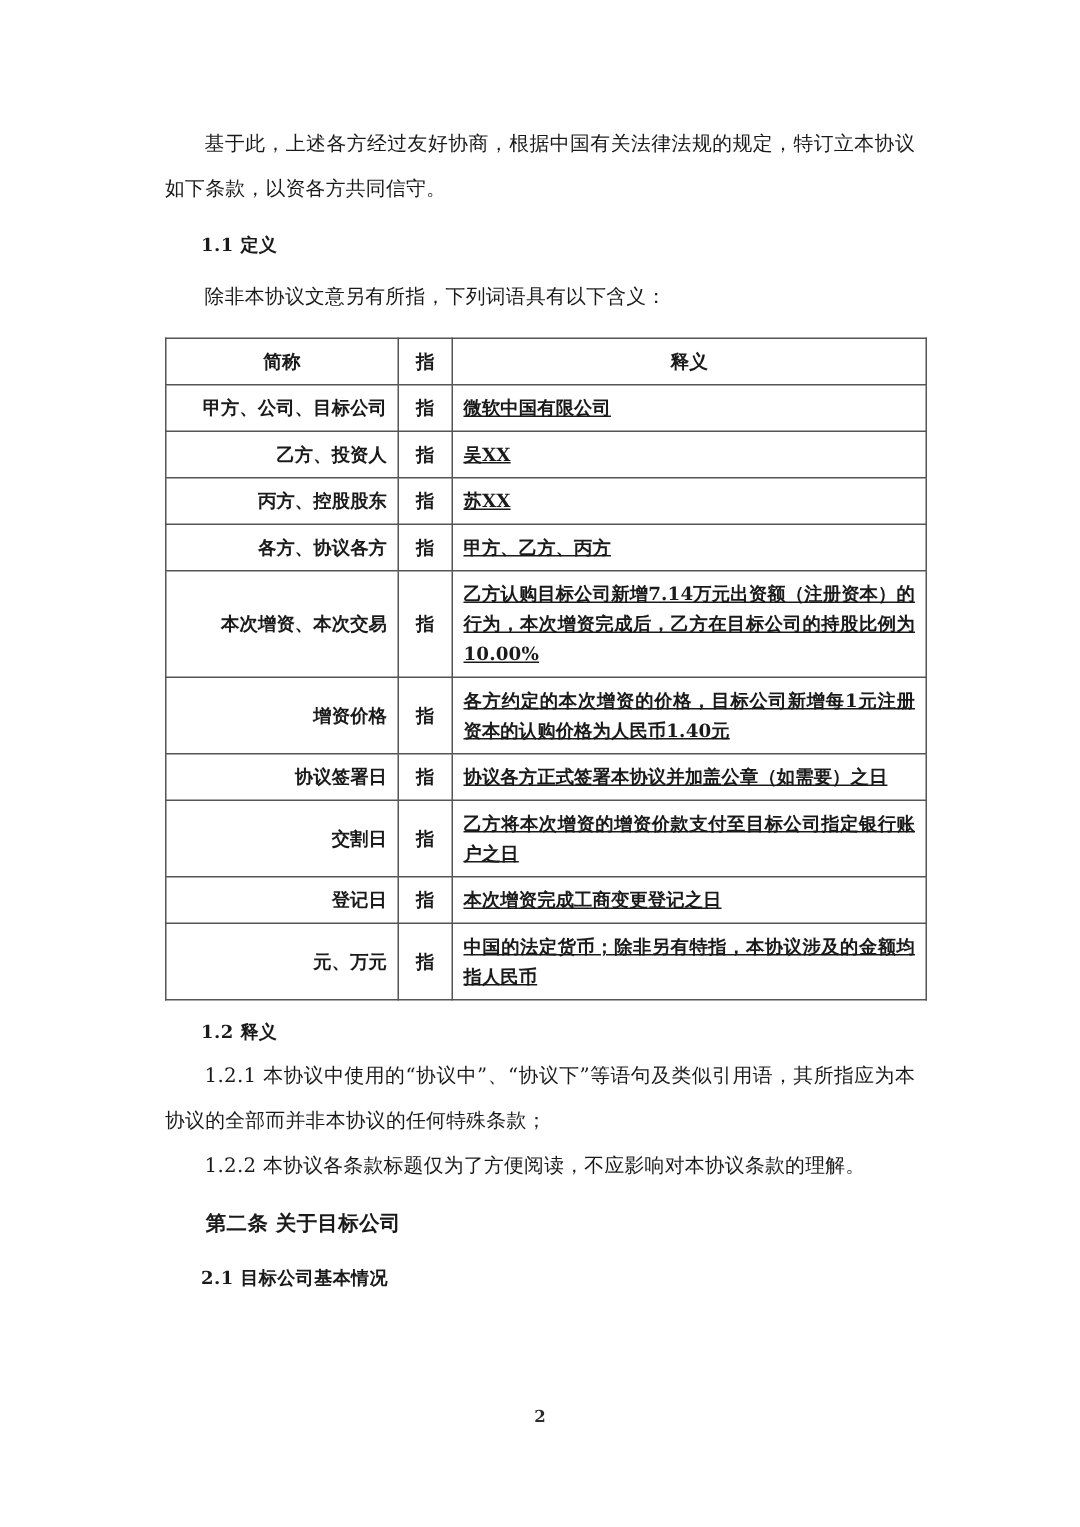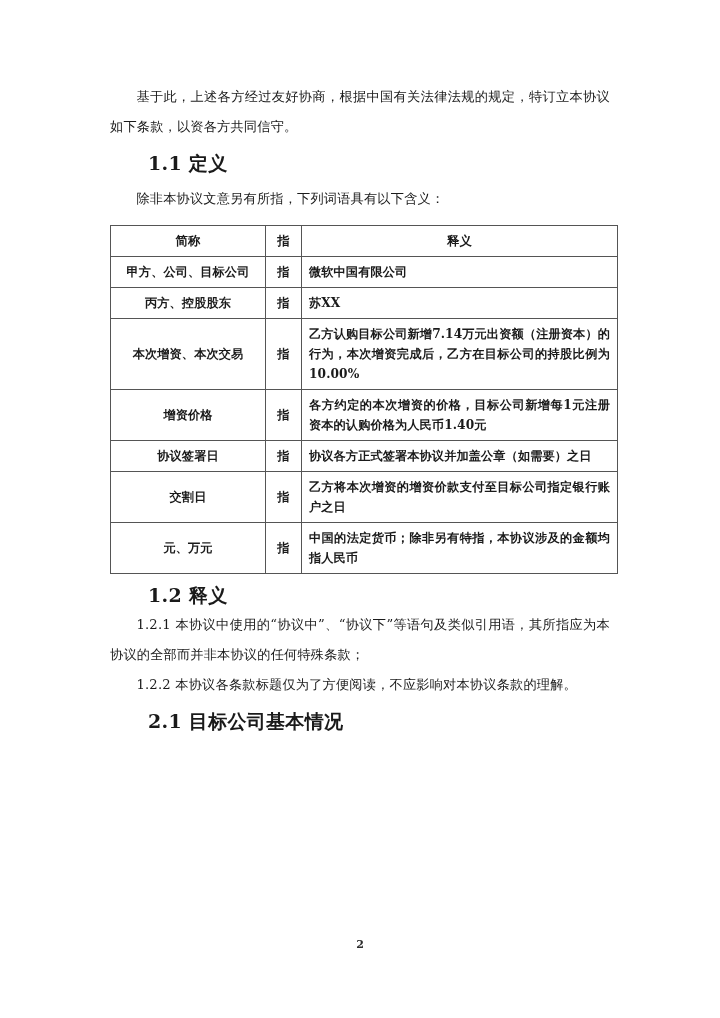--- a/index.html
+++ b/index.html
@@ -36,21 +36,21 @@
   }
   .heading-1 {
     font-size: 13.6px;
     font-weight: bold;
     line-height: 30px;
     margin: 8px 0 0 0;
     text-indent: 2em;
     letter-spacing: 0.3px;
   }
   .heading-2 {
-    font-size: 19px;
+    font-size: 12px;
     font-weight: bold;
     line-height: 30px;
     margin: 6px 0 0 0;
     text-indent: 2em;
     letter-spacing: 0.3px;
   }
   .lead-para {
     margin-top: 6px;
   }
   
@@ -72,29 +72,30 @@
   }
   .def-table .col-term  { width: 155px; }
   .def-table .col-means { width: 36px; text-align: center; }
   .def-table .col-def   { width: 316px; }
   .def-table thead th {
     text-align: center;
     font-weight: bold;
     font-size: 12.4px;
   }
   .def-table tbody td.cell-term {
-    text-align: center;
+    text-align: right;
     margin-left: 28px;
   }
   .def-table tbody td.cell-means {
     text-align: center;
   }
   .def-table tbody td.cell-def {
     text-align: justify;
     text-justify: inter-ideograph;
+    text-decoration: underline;
   }
   .sub-para {
     font-size: 13.2px;
     line-height: 30px;
     text-align: justify;
     text-justify: inter-ideograph;
     text-indent: 2em;
     margin: 0;
     letter-spacing: 0.2px;
   }
@@ -136,58 +137,74 @@
           <th class="col-def">释义</th>
         </tr>
       </thead>
       <tbody>
         <tr>
           <td class="cell-term">甲方、公司、目标公司</td>
           <td class="cell-means">指</td>
           <td class="cell-def">微软中国有限公司</td>
         </tr>
         <tr>
+          <td class="cell-term">乙方、投资人</td>
+          <td class="cell-means">指</td>
+          <td class="cell-def">吴XX</td>
+        </tr>
+        <tr>
           <td class="cell-term">丙方、控股股东</td>
           <td class="cell-means">指</td>
           <td class="cell-def">苏XX</td>
         </tr>
         <tr>
+          <td class="cell-term">各方、协议各方</td>
+          <td class="cell-means">指</td>
+          <td class="cell-def">甲方、乙方、丙方</td>
+        </tr>
+        <tr>
           <td class="cell-term">本次增资、本次交易</td>
           <td class="cell-means">指</td>
           <td class="cell-def">乙方认购目标公司新增7.14万元出资额（注册资本）的行为，本次增资完成后，乙方在目标公司的持股比例为10.00%</td>
         </tr>
         <tr>
           <td class="cell-term">增资价格</td>
           <td class="cell-means">指</td>
           <td class="cell-def">各方约定的本次增资的价格，目标公司新增每1元注册资本的认购价格为人民币1.40元</td>
         </tr>
         <tr>
           <td class="cell-term">协议签署日</td>
           <td class="cell-means">指</td>
           <td class="cell-def">协议各方正式签署本协议并加盖公章（如需要）之日</td>
         </tr>
         <tr>
           <td class="cell-term">交割日</td>
           <td class="cell-means">指</td>
           <td class="cell-def">乙方将本次增资的增资价款支付至目标公司指定银行账户之日</td>
+        </tr>
+        <tr>
+          <td class="cell-term">登记日</td>
+          <td class="cell-means">指</td>
+          <td class="cell-def">本次增资完成工商变更登记之日</td>
         </tr>
         <tr>
           <td class="cell-term">元、万元</td>
           <td class="cell-means">指</td>
           <td class="cell-def">中国的法定货币；除非另有特指，本协议涉及的金额均指人民币</td>
         </tr>
       </tbody>
     </table>
 
     <p class="heading-2">1.2 释义</p>
 
     <p class="sub-para">1.2.1 本协议中使用的“协议中”、“协议下”等语句及类似引用语，其所指应为本协议的全部而并非本协议的任何特殊条款；</p>
 
     <p class="sub-para">1.2.2 本协议各条款标题仅为了方便阅读，不应影响对本协议条款的理解。</p>
 
+    <p class="heading-1">第二条 关于目标公司</p>
 
     <p class="heading-2">2.1 目标公司基本情况</p>
 
   </div>
 
   <div class="page-number">2</div>
 
 </div>
 
 </body></html>

